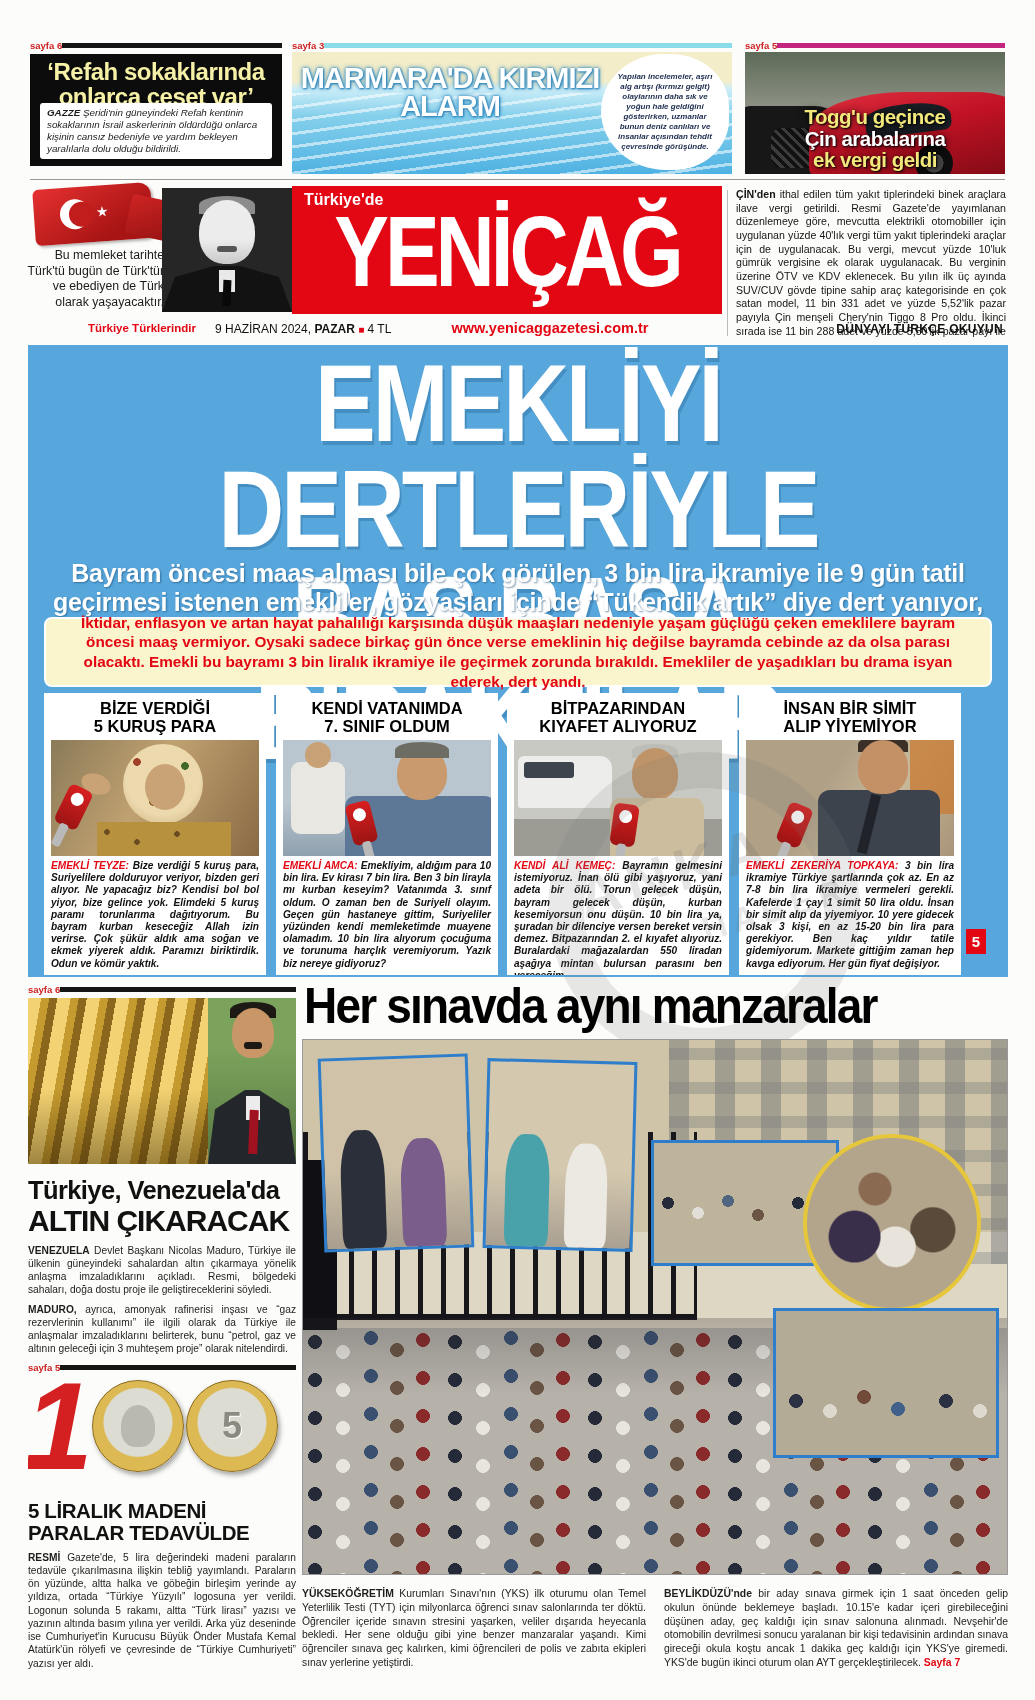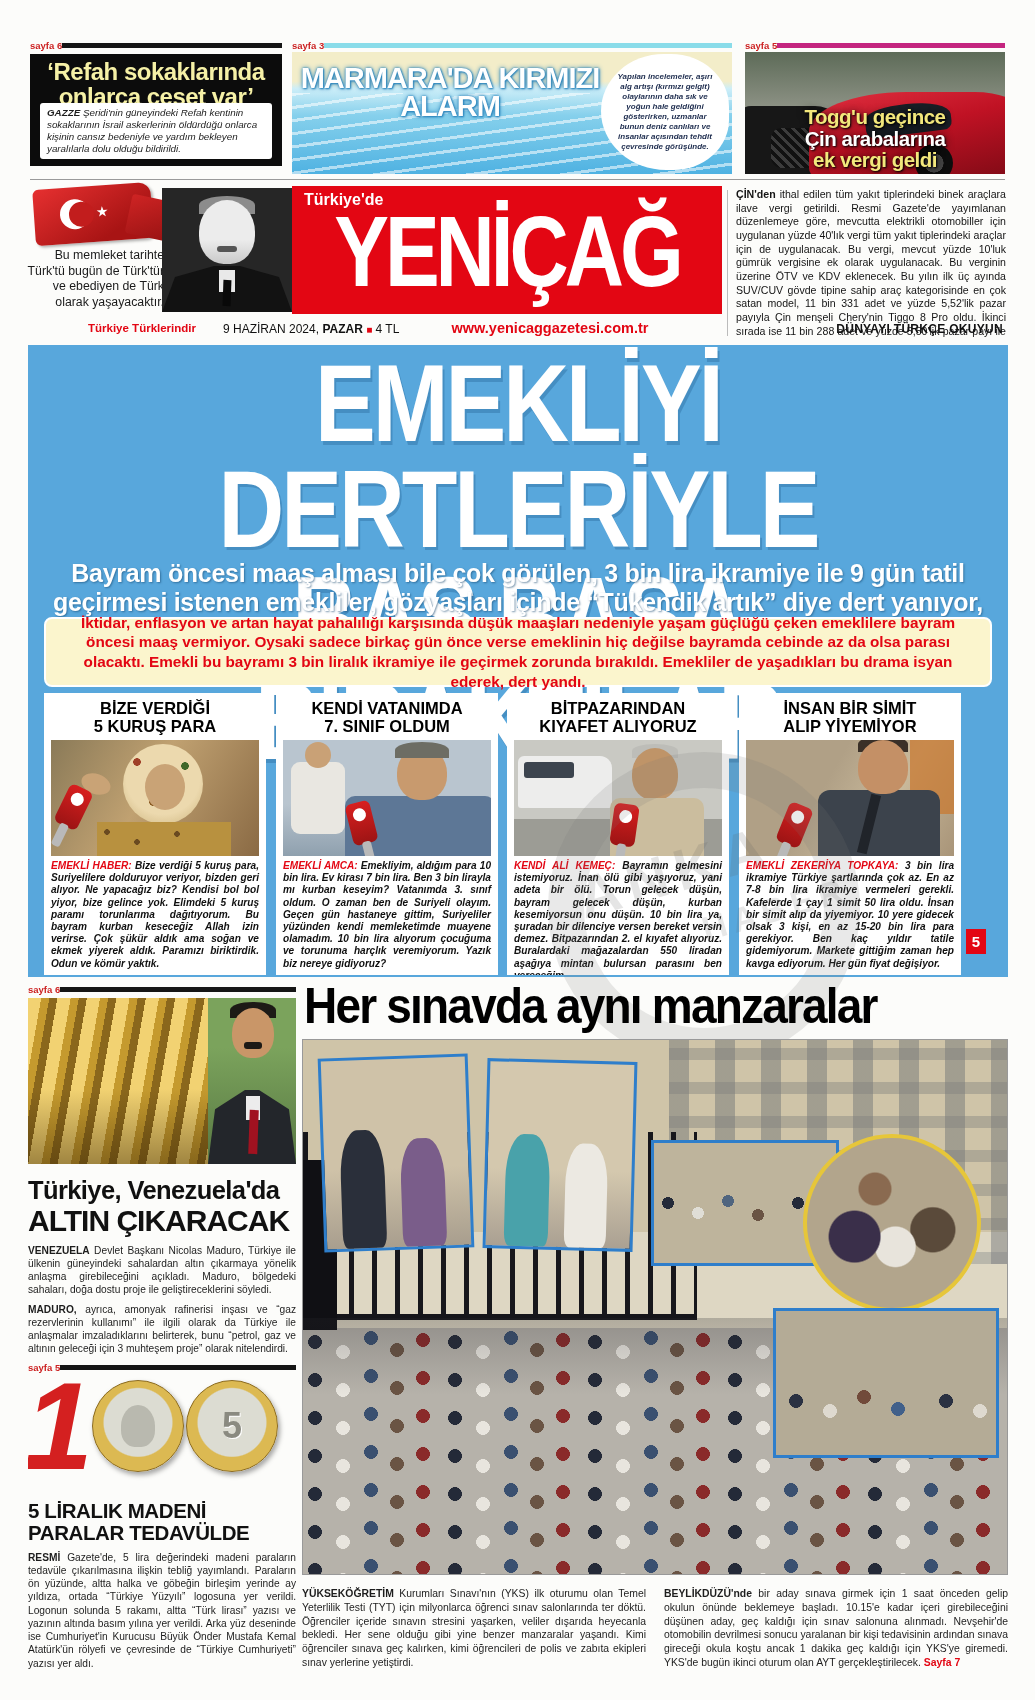--- a/index.html
+++ b/index.html
@@ -66,21 +66,21 @@
   .at-suit{position:absolute;left:0;bottom:0;width:100%;height:46px;background:#121212;
            clip-path:polygon(0 100%,10% 24%,40% 0,60% 0,90% 24%,100% 100%);}
   .at-shirt{position:absolute;left:57px;bottom:20px;width:16px;height:22px;background:#e9e9e9;}
   .at-tie{position:absolute;left:61px;bottom:6px;width:8px;height:26px;background:#090909;transform:rotate(2deg);}
   .logo{left:292px;top:186px;width:430px;height:128px;background:#e30613;}
   .logo-over{position:absolute;left:12px;top:5px;color:#fff;font-weight:bold;font-size:16px;}
   .logo-title{position:absolute;left:0;right:0;top:16px;text-align:center;color:#fff;font-size:82px;
            font-weight:900;letter-spacing:-4px;line-height:1;transform:scaleY(1.22);transform-origin:top;}
   .date-row{left:30px;right:30px;top:322px;height:18px;font-size:12px;color:#111;}
   .motto{position:absolute;left:58px;top:0;color:#e30613;font-weight:bold;font-size:11.5px;}
-  .dateline{position:absolute;left:193px;top:0;}
+  .dateline{position:absolute;left:185px;top:0;}
   .dateline b{font-weight:900;}
   .sq{color:#e30613;font-size:10px;}
   .website{position:absolute;left:400px;width:240px;text-align:center;color:#e30613;
            font-weight:900;font-size:14.5px;top:-2px;}
   .slogan{position:absolute;right:2px;top:0;font-weight:900;font-size:12px;letter-spacing:.3px;}
   .vrule{left:727px;top:190px;height:146px;border-left:1px solid #bbb;}
   .china{left:736px;top:188px;width:270px;height:150px;font-size:10.6px;line-height:1.29;
          text-align:justify;color:#141414;overflow:hidden;}
   .china .lead{font-weight:900;}
 
@@ -338,21 +338,21 @@
         <div>5 KURUŞ PARA</div>
       </div>
       <div class="card-photo ph1">
         <div class="p1-scarf"></div>
         <div class="p1-face"></div>
         <div class="p1-dress"></div>
         <div class="p1-hand"></div>
         <div class="mic p1-mic"></div>
       </div>
       <div class="card-text">
-        <span class="speaker">EMEKLİ HABER:</span>
+        <span class="speaker">EMEKLİ TEYZE:</span>
         <span>Bize verdiği 5 kuruş para, Suriyelilere dolduruyor veriyor, bizden geri alıyor. Ne yapacağız biz? Kendisi bol bol yiyor, bize gelince yok. Elimdeki 5 kuruş paramı torunlarıma dağıtıyorum. Bu bayram kurban keseceğiz Allah izin verirse. Çok şükür aldık ama soğan ve ekmek yiyerek aldık. Paramızı biriktirdik. Odun ve kömür yaktık.</span>
       </div>
     </div>
 
     <div class="card" style="left:248px;">
       <div class="card-title">
         <div>KENDİ VATANIMDA</div>
         <div>7. SINIF OLDUM</div>
       </div>
       <div class="card-photo ph2">
@@ -427,21 +427,21 @@
         <div class="md-must"></div>
         <div class="md-suit"></div>
         <div class="md-shirt"></div>
         <div class="md-tie"></div>
       </div>
     </div>
     <div class="ven-h1">Türkiye, Venezuela'da</div>
     <div class="ven-h2">ALTIN ÇIKARACAK</div>
     <p class="smallp">
       <span class="lead">VENEZUELA</span>
-      <span>Devlet Başkanı Nicolas Maduro, Türkiye ile ülkenin güneyindeki sahalardan altın çıkarmaya yönelik anlaşma girebileceğini açıkladı. Maduro, bölgedeki sahaları, doğa dostu proje ile geliştireceklerini söyledi.</span>
+      <span>Devlet Başkanı Nicolas Maduro, Türkiye ile ülkenin güneyindeki sahalardan altın çıkarmaya yönelik anlaşma imzaladıklarını açıkladı. Resmi, bölgedeki sahaları, doğa dostu proje ile geliştireceklerini söyledi.</span>
     </p>
     <p class="smallp">
       <span class="lead">MADURO,</span>
       <span>ayrıca, amonyak rafinerisi inşası ve “gaz rezervlerinin kullanımı” ile ilgili olarak da Türkiye ile anlaşmalar imzaladıklarını belirterek, bunu “petrol, gaz ve altının geleceği için 3 muhteşem proje” olarak nitelendirdi.</span>
     </p>
     <div class="marker">
       <span>sayfa 5</span>
       <span class="bar bar-black"></span>
     </div>
     <div class="coinart">

